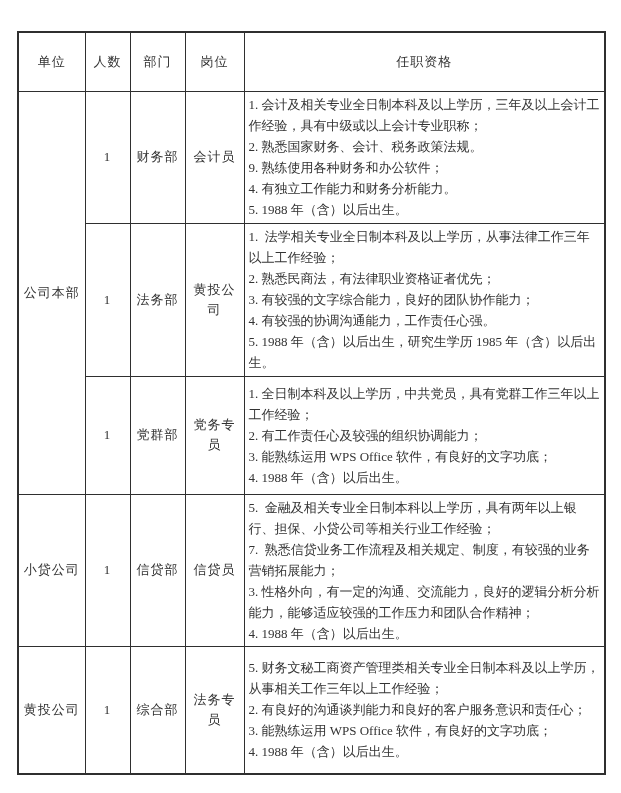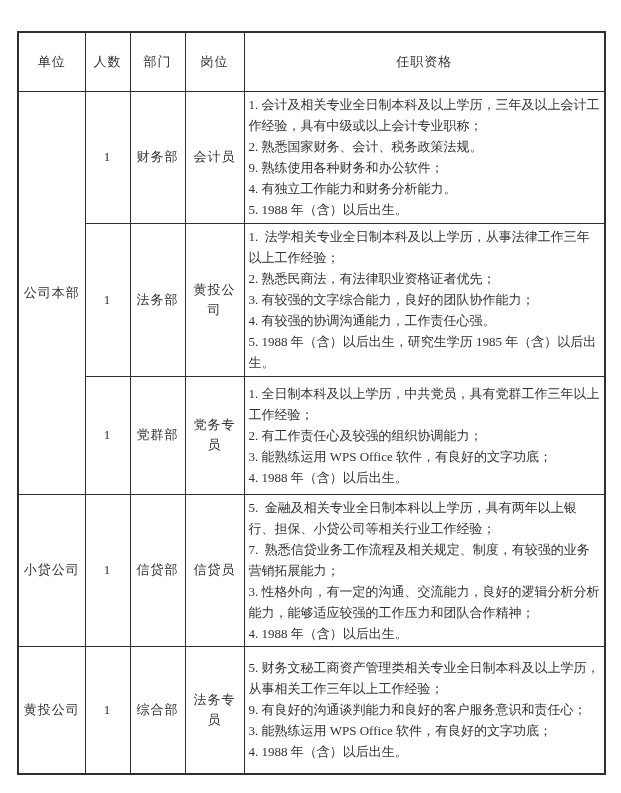--- a/index.html
+++ b/index.html
@@ -111,19 +111,19 @@
           <div class="qual-item">4. 1988 年（含）以后出生。</div>
         </td>
       </tr>
       <tr>
         <td class="c-unit" rowspan="1">黄投公司</td>
         <td class="c-count">1</td>
         <td class="c-dept">综合部</td>
         <td class="c-post">法务专员</td>
         <td class="c-qual">
           <div class="qual-item">5. 财务文秘工商资产管理类相关专业全日制本科及以上学历，从事相关工作三年以上工作经验；</div>
-          <div class="qual-item">9. 有良好的沟通谈判能力和良好的客户服务意识和责任心；</div>
+          <div class="qual-item">2. 有良好的沟通谈判能力和良好的客户服务意识和责任心；</div>
           <div class="qual-item">3. 能熟练运用 WPS Office 软件，有良好的文字功底；</div>
           <div class="qual-item">4. 1988 年（含）以后出生。</div>
         </td>
       </tr>
     </tbody>
 </table>
 
 </body></html>

